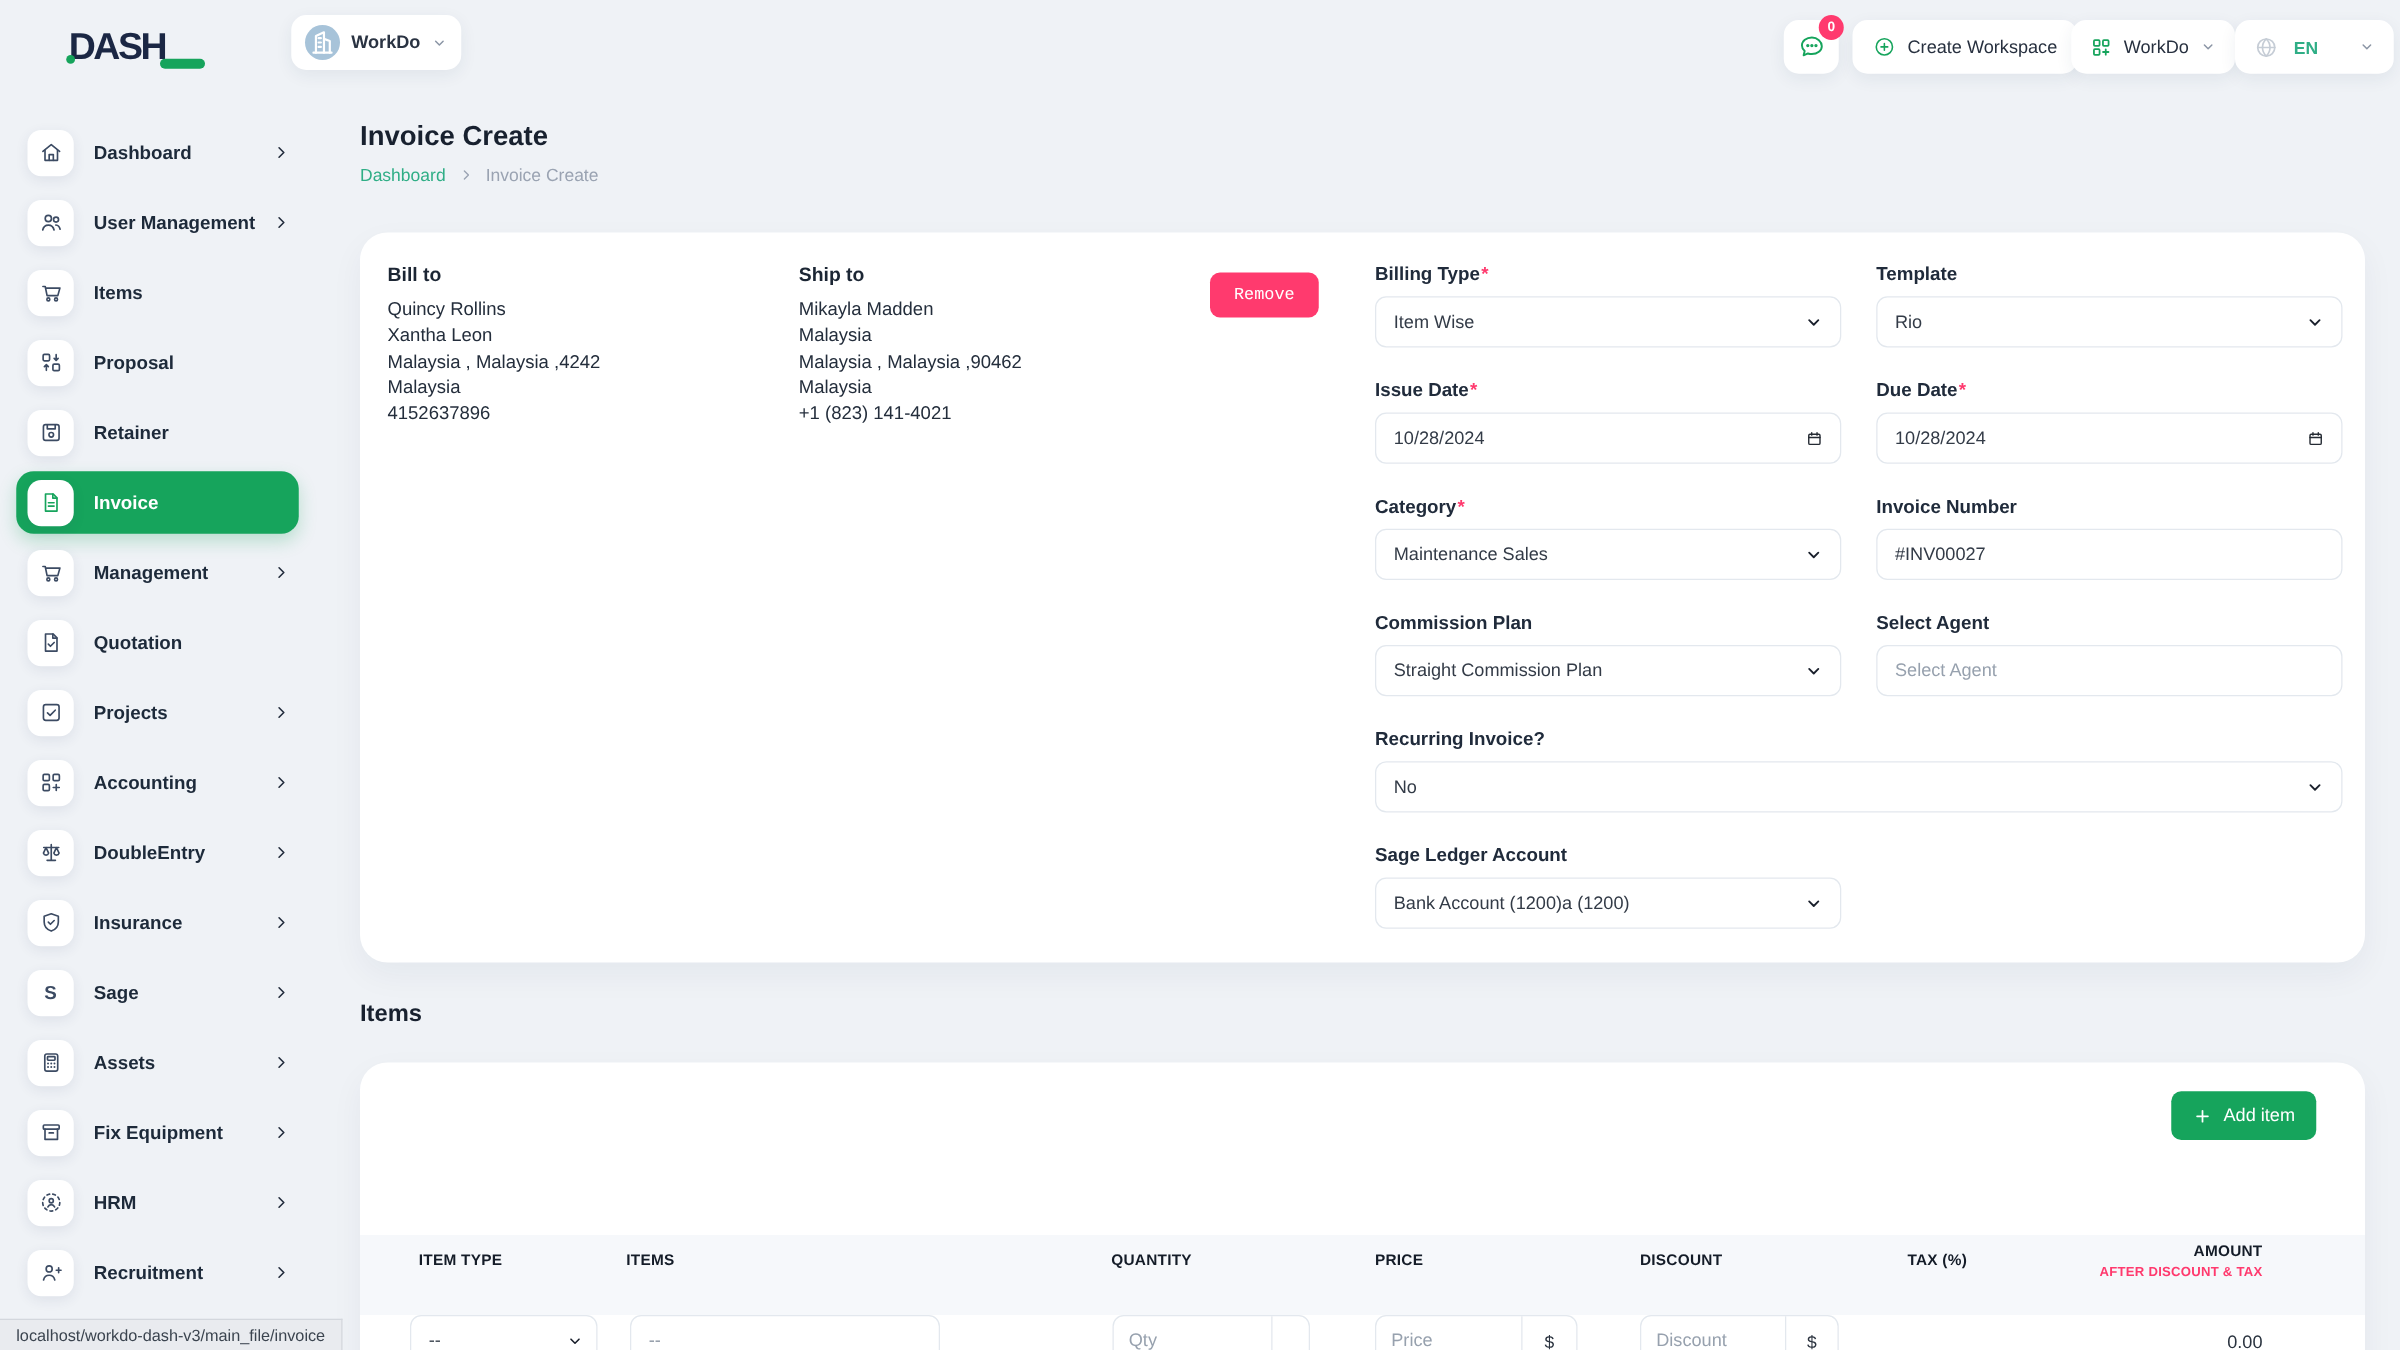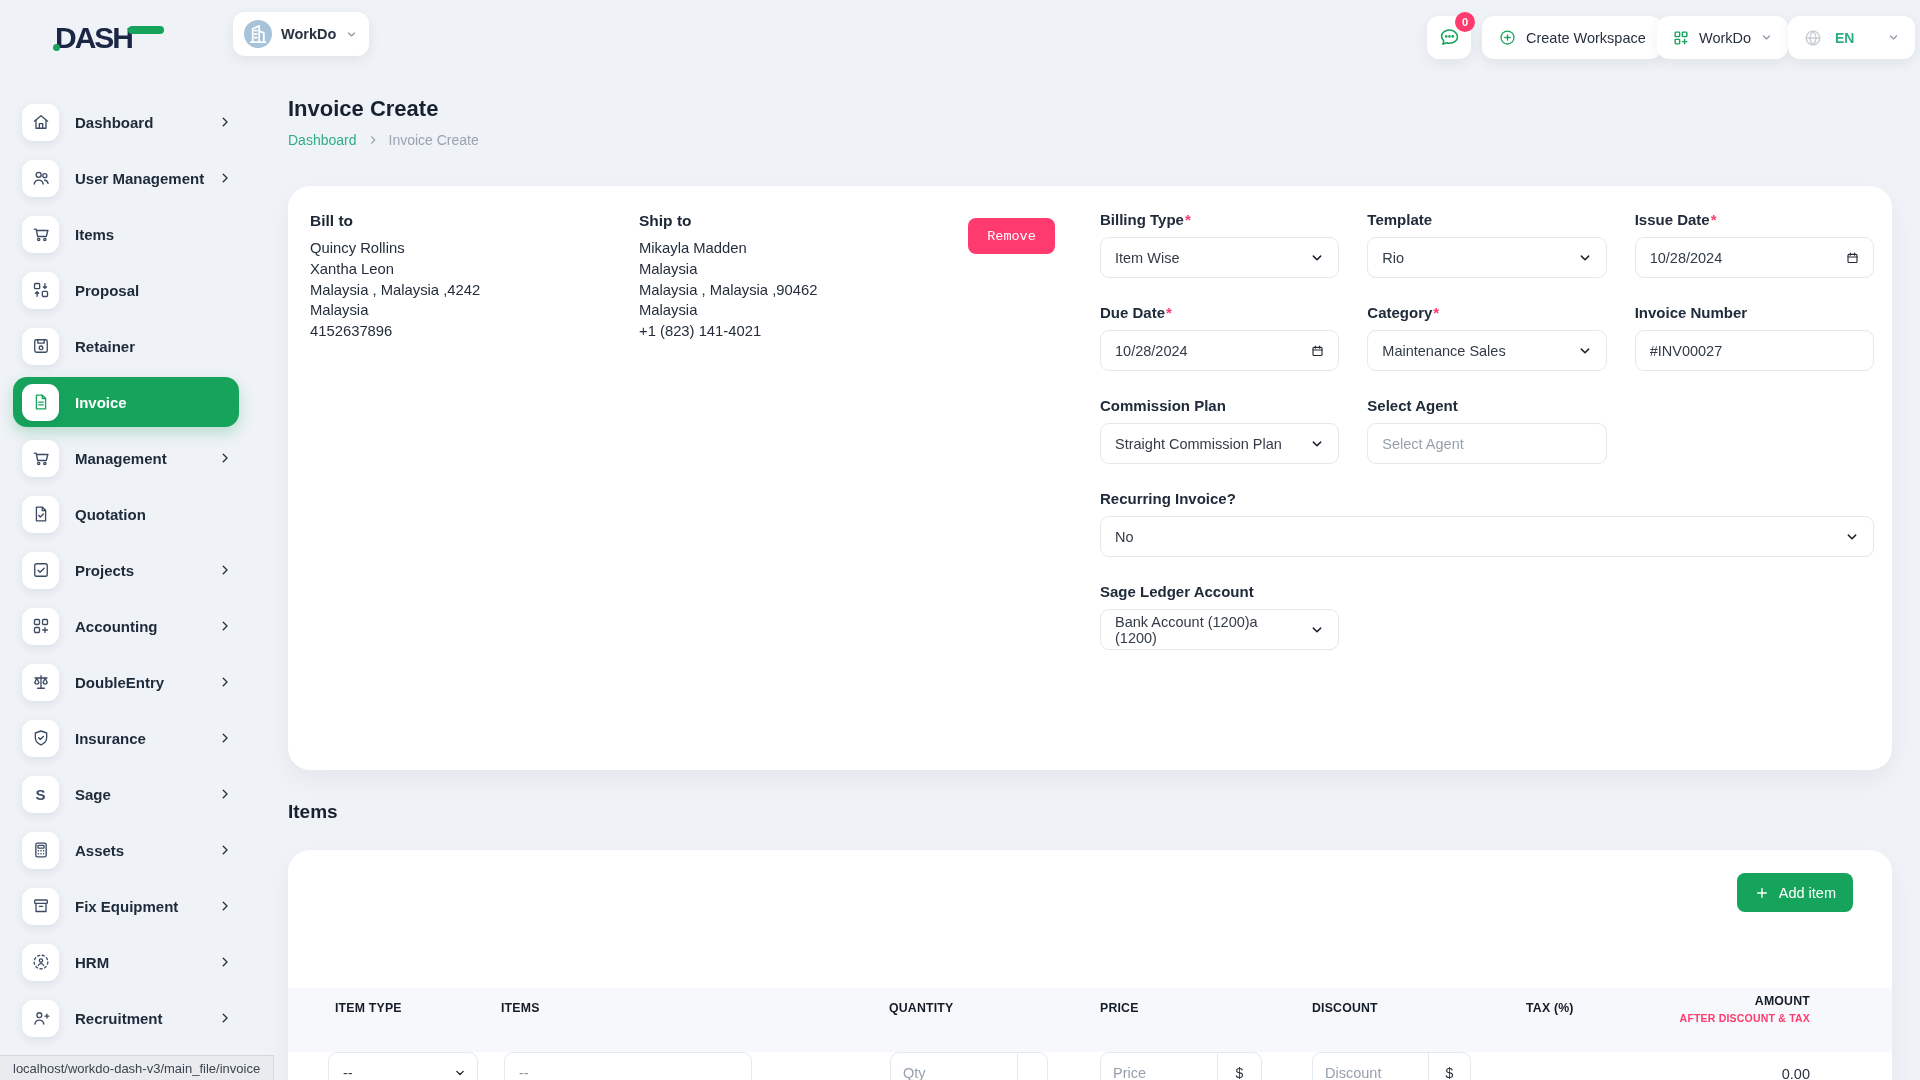--- a/index.html
+++ b/index.html
@@ -12,21 +12,21 @@
   }
   *{margin:0;padding:0;box-sizing:border-box}
   html,body{width:1920px;height:1080px;overflow:hidden}
   body{font-family:"Liberation Sans","DejaVu Sans",sans-serif;background:#eff2f6;color:var(--ink);position:relative}
   .icon{display:inline-flex;align-items:center;justify-content:center}
   .icon svg{display:block;width:100%;height:100%}
   .icon.glyph{font-weight:700;font-size:15px}
 
   
   .topbar{position:absolute;top:0;left:0;width:100%;height:72px}
-  .logo{position:absolute;left:55px;top:21px;display:flex;align-items:flex-start;cursor:pointer}
+  .logo{position:absolute;left:55px;top:21px;display:flex;align-items:flex-end;cursor:pointer}
   .logo-dot{position:absolute;left:-2px;bottom:4px;width:7px;height:7px;border-radius:50%;background:var(--green)}
   .logo-text{font-size:30px;font-weight:700;letter-spacing:-2px;color:#1b2744}
   .logo-bar{width:36px;height:8px;border-radius:4px;background:var(--green);margin-left:-4px;margin-top:5px}
   .pill{position:absolute;background:#fff;border-radius:12px;box-shadow:0 4px 14px rgba(30,50,90,.07);display:flex;align-items:center;cursor:pointer}
   .ws-pill{left:233px;top:12px;height:44px;padding:0 11px;gap:9px}
   .avatar{width:28px;height:28px;border-radius:50%;background:#a7c3d9;color:#fff;flex:none}
   .ws-label{font-size:14.5px;font-weight:700;color:#2a3342}
   .sm-chevron{width:13px;height:13px;color:#8b95a5}
   .chat-btn{left:1427px;top:16px;width:44px;height:43px;justify-content:center}
   .chat-btn .icon{width:23px;height:23px;color:var(--green)}
@@ -57,21 +57,21 @@
   .crumb-home{color:var(--linkgreen);cursor:pointer}
   .crumb-sep{width:12px;height:12px;color:#9aa3b2}
   .crumb-current{color:#9aa3b2}
   .card{position:absolute;left:0;width:1604px;background:#fff;border-radius:22px;box-shadow:0 10px 26px rgba(25,45,80,.05)}
   .card1{top:114px;height:584px}
   .addr-title{font-size:15.5px;font-weight:700;color:#1c2634}
   .addr-lines{margin-top:8px;font-size:14.8px;color:#242e3c;line-height:20.8px}
   .bill{position:absolute;left:22px;top:26px}
   .ship{position:absolute;left:351px;top:26px}
   .remove-btn{position:absolute;left:680px;top:32px;width:87px;height:36px;background:var(--pink);color:#fff;border:none;border-radius:8px;font-size:13.5px;font-family:Liberation Mono, monospace;display:flex;align-items:center;justify-content:center;cursor:pointer}
-  .form{position:absolute;left:812px;top:25px;width:774px;display:grid;grid-template-columns:1fr 1fr 1fr;column-gap:28px;row-gap:26px}
+  .form{position:absolute;left:812px;top:25px;width:774px;display:grid;grid-template-columns:1fr 1fr;column-gap:28px;row-gap:26px}
   .field{height:67px}
   .field.span2{grid-column:1/-1}
   .field label{display:block;height:19px;font-size:15px;font-weight:700;color:#202b3b;margin-bottom:7px}
   .req{color:var(--pink);margin-left:1px}
   .control{position:relative;height:41px;border:1px solid var(--border);border-radius:9px;background:#fff;display:flex;align-items:center;padding:0 38px 0 14px;font-size:14.5px;color:#333b47}
   .control.select,.control.date{cursor:pointer}
   .ctl-icon{position:absolute;right:13px;width:16px;height:16px;color:#1a202c}
   .ctl-icon.cal{width:15px;color:#242a33}
   .control input{border:none;outline:none;width:100%;font:inherit;color:inherit;background:transparent}
   .control input::placeholder{color:var(--muted)}

